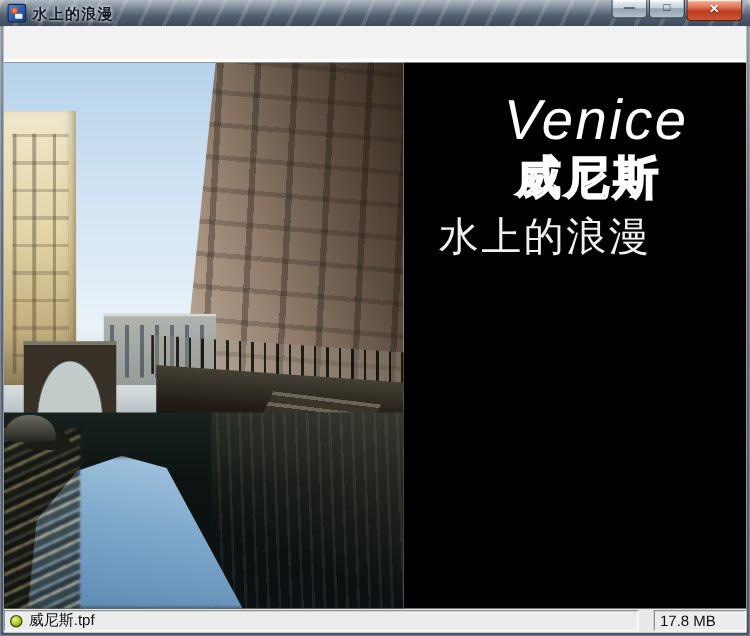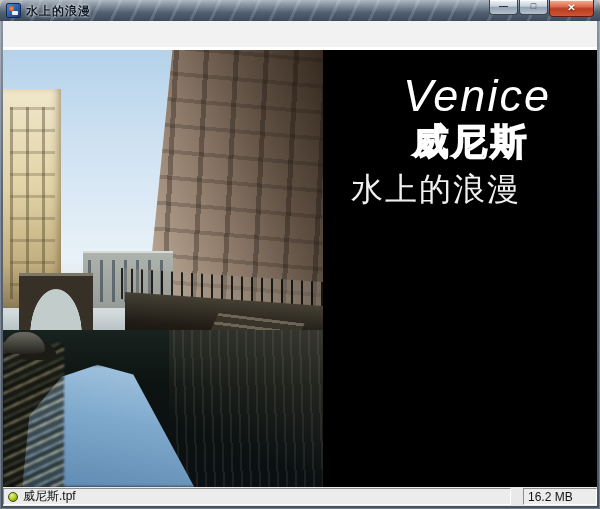--- a/index.html
+++ b/index.html
@@ -217,18 +217,18 @@
 
       </div>
     </div>
 
     <div class="statusbar">
       <div class="status-cell status-left">
         <span class="status-orb"></span>
         <span>威尼斯.tpf</span>
       </div>
       <div class="status-cell status-right">
-        <span>16.2 MB</span>
+        <span>17.8 MB</span>
       </div>
     </div>
 
   </div>
 </div>
 
 </body></html>

